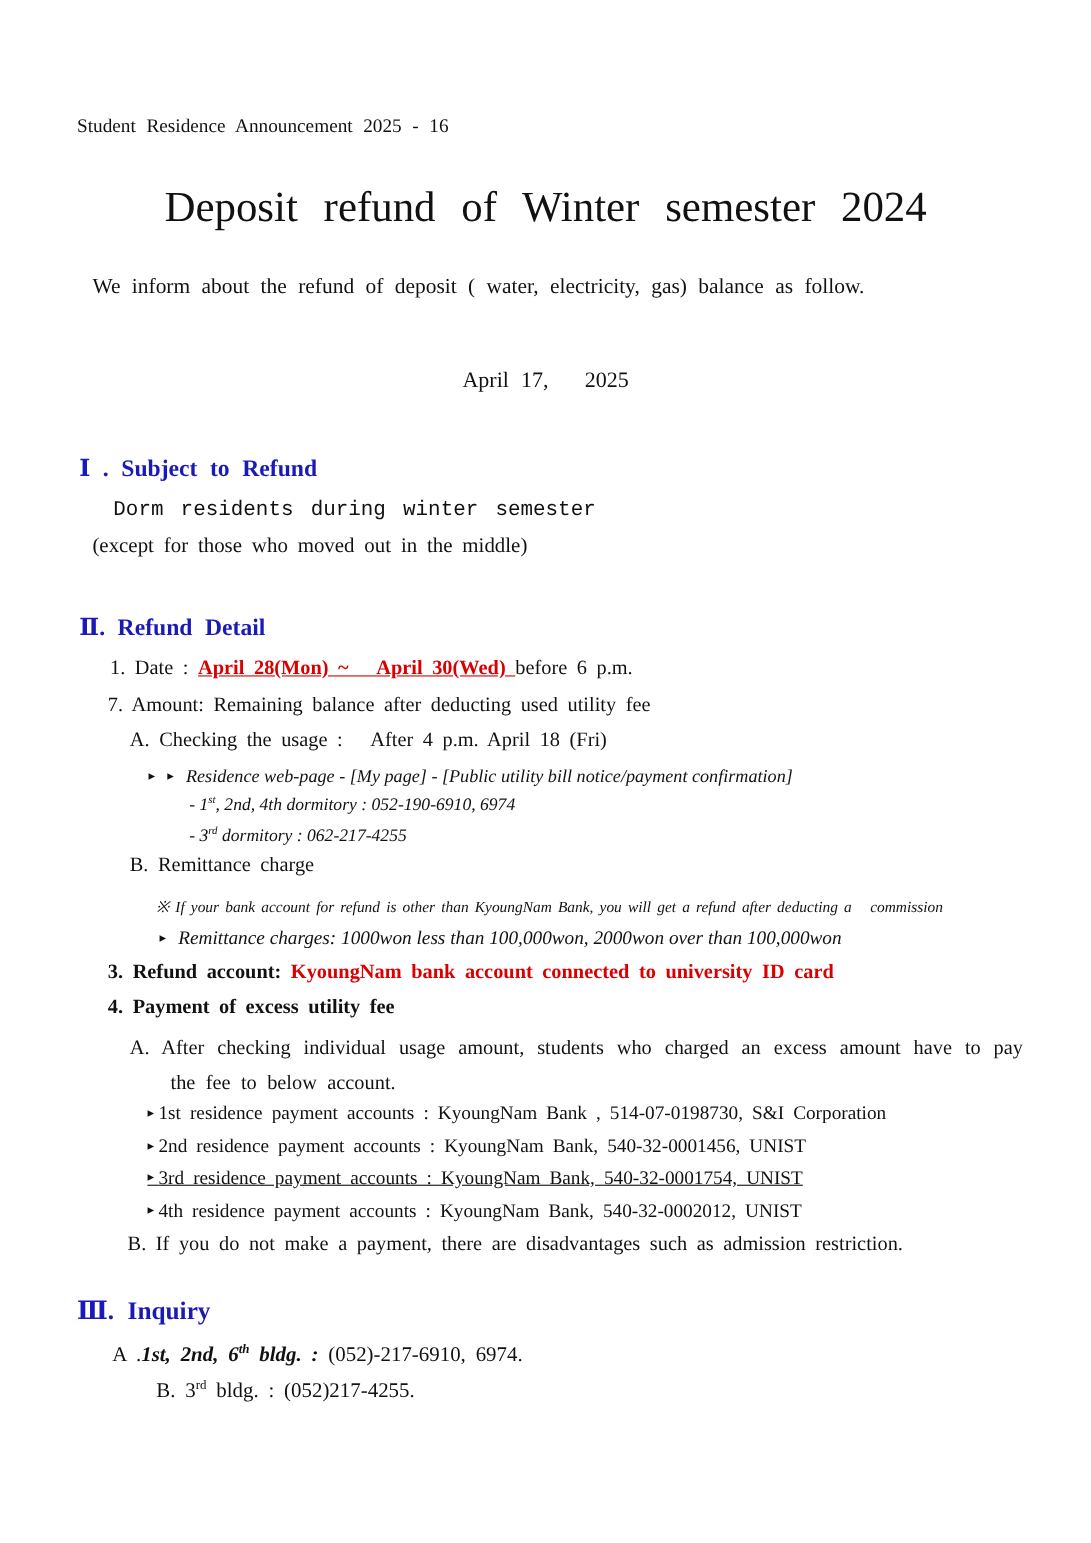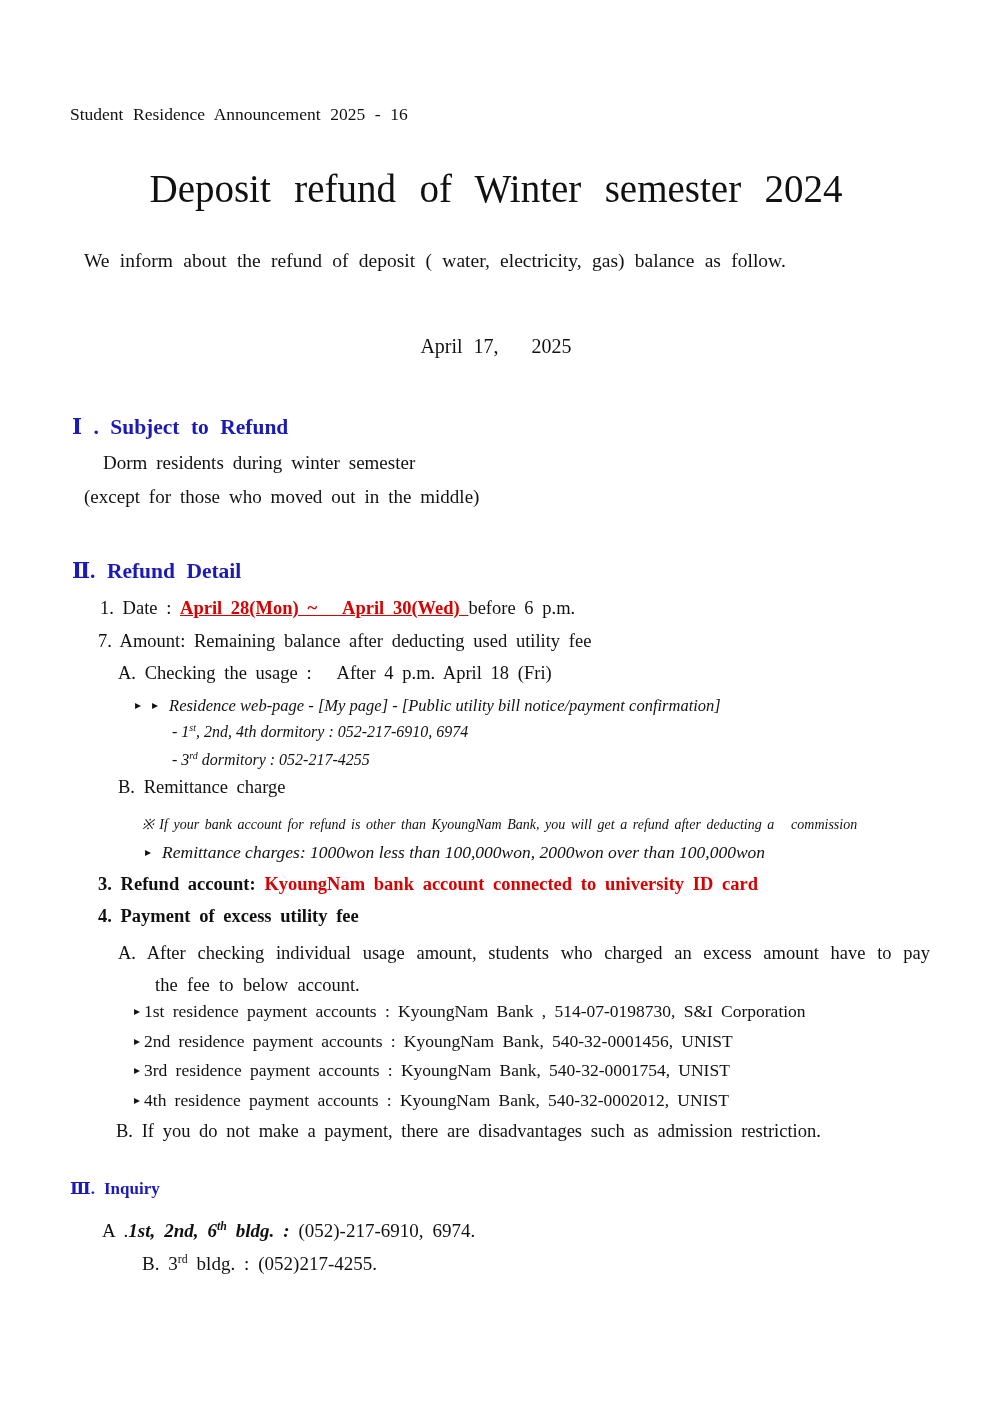--- a/index.html
+++ b/index.html
@@ -21,46 +21,46 @@
   .doc-date   { left: 0; right: 0; top: 335px; text-align: center; font-size: 20px; word-spacing: 0.3em; }
 
   .sec-head   { font-weight: bold; font-size: 21.5px; word-spacing: 0.28em; }
   .blue       { color: #1a1ab8; }
   .red        { color: #d90000; }
   .bold       { font-weight: bold; }
   .it         { font-style: italic; }
   .under      { text-decoration: underline; }
 
   .s1-head  { left: 72px; top: 414px; }
-  .s1-line1 { left: 103px; top: 452px; font-size: 19px; }
+  .s1-line1 { left: 103px; top: 452px; font-size: 19px; font-family: Liberation Mono, monospace; }
   .s1-line2 { left: 84px;  top: 486px; font-size: 19px; }
 
   .s2-head  { left: 72px; top: 558px; }
   .li-num   { font-size: 18.5px; }
   .item1    { left: 100px; top: 598px; }
   .item2    { left: 98px;  top: 631px; }
   .item2a   { left: 118px; top: 663px; }
   .webpage  { left: 135px; top: 696px; font-size: 16.5px; }
   .dorm1    { left: 172px; top: 722px; font-size: 16px; }
   .dorm3    { left: 172px; top: 750px; font-size: 16px; }
   .item2b   { left: 118px; top: 777px; }
   .comnote  { left: 142px; top: 814px; font-size: 14px; word-spacing: 0.15em; }
   .remit    { left: 145px; top: 842px; font-size: 17.5px; }
   .item3    { left: 98px;  top: 874px; }
   .item4    { left: 98px;  top: 906px; }
   .item4a   { left: 118px; top: 938px; width: 812px; font-size: 18.5px; line-height: 31.5px;
               text-align: justify; padding-left: 37px; text-indent: -37px; word-spacing: 0.26em; }
   .acct     { font-size: 17.5px; }
   .acct0    { left: 134px; top: 1001px; }
   .acct1    { left: 134px; top: 1031px; }
-  .acct2    { left: 134px; top: 1060px; }
+  .acct2    { left: 134px; top: 1060px; text-decoration: underline; }
   .acct3    { left: 134px; top: 1090px; }
   .item4b   { left: 116px; top: 1121px; font-size: 18.5px; }
 
-  .s3-head  { left: 70px; top: 1178px; font-size: 17px; }
+  .s3-head  { left: 70px; top: 1178px; font-size: 23px; }
   .inqA     { left: 102px; top: 1220px; font-size: 19px; }
   .inqB     { left: 102px; top: 1253px; font-size: 19px; margin-left: 40px; }
 
   .bullet   { font-size: 12px; vertical-align: 2px; letter-spacing: 4px; }
   .sup      { vertical-align: super; font-size: 0.62em; }
 </style>
 </head>
 <body>
 
 <div class="abs doc-header" data-bind="page.header">Student Residence Announcement 2025 - 16</div>
@@ -82,25 +82,25 @@
 </div>
 
 <div class="abs ws li-num item2" data-bind="section2.item2">7. Amount: Remaining balance after deducting used utility fee</div>
 <div class="abs ws li-num item2a" data-bind="section2.item2a">A. Checking the usage :   After 4 p.m. April 18 (Fri)</div>
 
 <div class="abs webpage it">
   <span class="bullet" style="font-style:normal" data-bind="section2.webpage_bullets">▸ ▸ </span><span data-bind="section2.webpage_note">Residence web-page - [My page] - [Public utility bill notice/payment confirmation]</span>
 </div>
 
 <div class="abs dorm1 it">
-  <span data-bind="section2.dorm1_prefix">- 1</span><span class="sup" data-bind="section2.dorm1_sup">st</span><span data-bind="section2.dorm1_rest">, 2nd, 4th dormitory : 052-217-6910, 6974</span>
+  <span data-bind="section2.dorm1_prefix">- 1</span><span class="sup" data-bind="section2.dorm1_sup">st</span><span data-bind="section2.dorm1_rest">, 2nd, 4th dormitory : 052-190-6910, 6974</span>
 </div>
 
 <div class="abs dorm3 it">
-  <span data-bind="section2.dorm3_prefix">- 3</span><span class="sup" data-bind="section2.dorm3_sup">rd</span><span data-bind="section2.dorm3_rest"> dormitory : 052-217-4255</span>
+  <span data-bind="section2.dorm3_prefix">- 3</span><span class="sup" data-bind="section2.dorm3_sup">rd</span><span data-bind="section2.dorm3_rest"> dormitory : 062-217-4255</span>
 </div>
 
 <div class="abs ws li-num item2b" data-bind="section2.item2b">B. Remittance charge</div>
 
 <div class="abs comnote it" data-bind="section2.commission_note">※ If your bank account for refund is other than KyoungNam Bank, you will get a refund after deducting a   commission</div>
 
 <div class="abs remit it">
   <span class="bullet" style="font-style:normal" data-bind="section2.remittance_bullet">▸ </span><span data-bind="section2.remittance_line">Remittance charges: 1000won less than 100,000won, 2000won over than 100,000won</span>
 </div>
 

